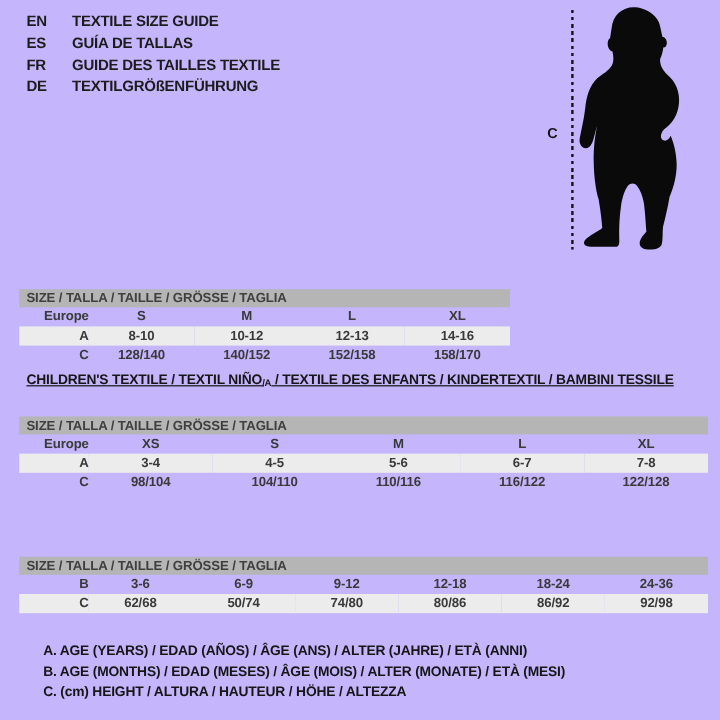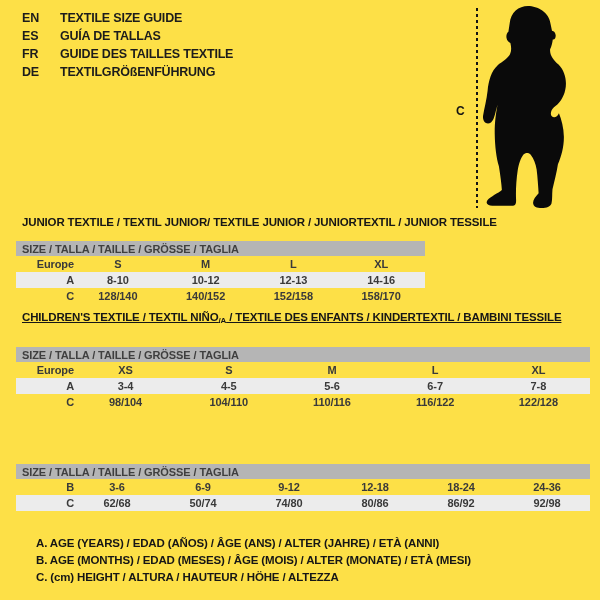--- a/index.html
+++ b/index.html
@@ -1,17 +1,17 @@
 <!DOCTYPE html>
 <html><head>
 <meta charset="utf-8">
 <style>
   html,body{margin:0;padding:0;background:#ffffff;}
   .canvas{
-    position:relative;width:600px;height:600px;background:#fde047;overflow:hidden;
+    position:relative;width:600px;height:600px;background:#c4b5fd;overflow:hidden;
     font-family:"Liberation Sans","DejaVu Sans",sans-serif;
     -webkit-font-smoothing:antialiased;
   }
   
   .langs{position:absolute;left:22px;top:9px;color:#1c1c1c;}
   .lang-row{display:flex;height:18px;align-items:center;font-weight:bold;font-size:12.5px;letter-spacing:-0.2px;}
   .lang-code{width:38px;}
   
   .figure{position:absolute;left:445px;top:0;width:152px;height:215px;}
   .dash-line{
@@ -114,23 +114,20 @@
         C87.6 79.6 85.2 69.6 78.8 63.2
         C73.4 58.2 69.8 53.6 70.3 47.6
         C71.8 44.8 72.6 41.2 73 37.8
         C74.6 38.6 76.2 36.2 75.9 33.4
         C75.6 30.8 74.2 29.4 72.2 29
         L70.6 21.5
         C69.4 10.5 57.5 4 48 4 Z"></path>
     </svg>
   </div>
 
-  <div class="sec-title" style="top:216px;">
-    <span>JUNIOR TEXTILE / TEXTIL JUNIOR/ TEXTILE JUNIOR / JUNIORTEXTIL / JUNIOR TESSILE</span>
-  </div>
   <div class="size-table t1">
     <div class="size-bar">SIZE / TALLA / TAILLE / GRÖSSE / TAGLIA</div>
     <table>
       <colgroup>
           <col class="label-col">
         </colgroup>
       <tbody>
           <tr>
             <td>Europe</td>
             <td>S</td>

